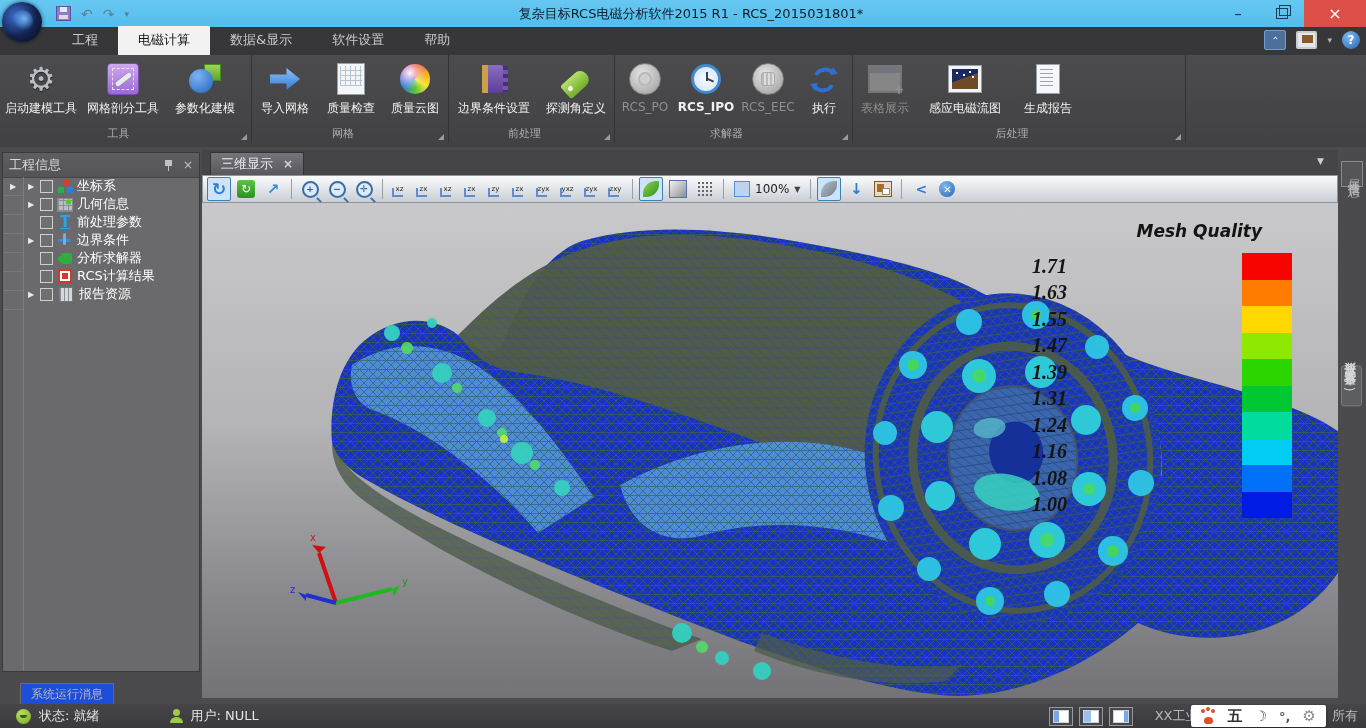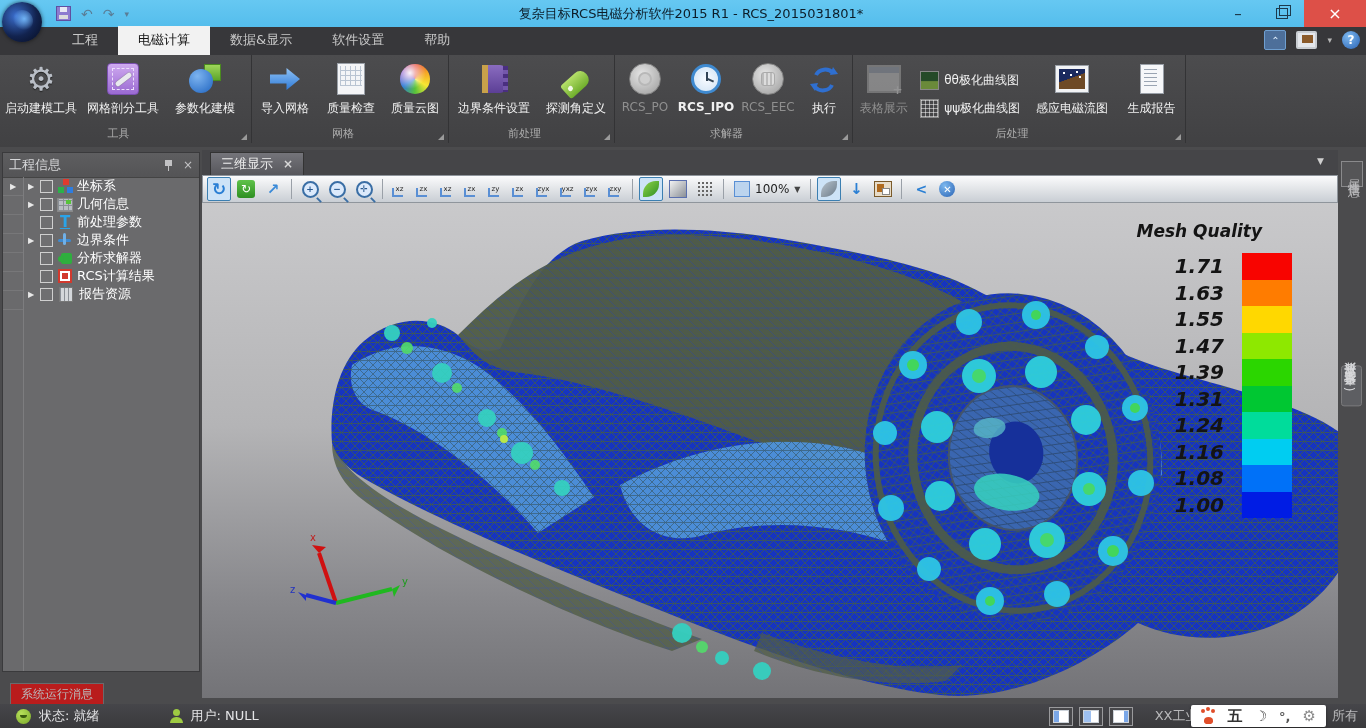--- a/index.html
+++ b/index.html
@@ -125,22 +125,22 @@
   .ti-T{color:#2aa3e8;font-weight:bold;font-size:15px;text-align:center;line-height:16px;text-decoration:underline;}
   .ti-bound:before{content:"";position:absolute;left:1px;top:7px;width:13px;height:3px;background:#3f8ad0;border-radius:2px;}
   .ti-bound:after{content:"";position:absolute;left:6px;top:1px;width:3px;height:12px;background:#6fb0e8;border-radius:2px;}
   .ti-solver:before{content:"";position:absolute;left:4px;top:3px;width:11px;height:11px;background:#2fae3e;border-radius:2px;}
   .ti-solver:after{content:"";position:absolute;left:1px;top:6px;width:6px;height:6px;border-radius:50%;background:#2fae3e;}
   .ti-rcs{border:2px solid #d2392e;background:#fff;width:10px;height:10px;margin:1px;}
   .ti-rcs:after{content:"";position:absolute;left:2px;top:2px;width:6px;height:6px;background:#d2392e;}
   .ti-report{background:#d4d7db;border:1px solid #777;width:12px;height:13px;margin:1px 2px;
     background-image:repeating-linear-gradient(90deg,#8a8f96 0 1px,transparent 1px 4px);}
   
-  #msgtab{position:absolute;left:10px;bottom:0;height:20px;padding:0 10px;border:1px solid #6a6a6c;border-bottom:none;
-    background:#b91c1c;color:#b9b9bb;font-size:12px;display:flex;align-items:center;cursor:pointer;}
+  #msgtab{position:absolute;left:20px;bottom:0;height:20px;padding:0 10px;border:1px solid #6a6a6c;border-bottom:none;
+    background:#1d4ed8;color:#b9b9bb;font-size:12px;display:flex;align-items:center;cursor:pointer;}
   
   #vcol{position:absolute;left:202px;top:3px;width:1136px;height:548px;}
   #vtabbar{height:25px;background:#454548;position:relative;display:flex;align-items:flex-end;}
   #vtab{height:22px;margin-left:8px;padding:0 10px;display:flex;align-items:center;gap:10px;
     background:linear-gradient(#74747a,#57575c);border:1px solid #333;border-bottom:none;color:#eee;font-size:13px;cursor:pointer;}
   #vtab .x{color:#d8d8d8;font-size:12px;font-weight:bold;cursor:pointer;}
   #vtab-scroll{position:absolute;right:14px;top:6px;color:#cfcfcf;font-size:9px;cursor:pointer;}
   #vtoolbar{height:28px;background:linear-gradient(#fbfbfc,#c9ced4);border:1px solid #8f959c;box-sizing:border-box;
     display:flex;align-items:center;gap:3px;padding:0 4px;}
   .tsep{width:1px;height:20px;background:#9aa0a8;margin:0 3px;}
@@ -169,21 +169,21 @@
   .g-share{color:#2a7fd4;font-size:14px;font-weight:bold;letter-spacing:-2px;}
   .g-close{width:16px;height:16px;border-radius:50%;background:radial-gradient(circle at 35% 30%,#7db8ef,#2a63b4);
     color:#fff;font-size:10px;font-weight:bold;display:flex;align-items:center;justify-content:center;}
   
   #canvas{position:absolute;left:0;top:53px;width:1136px;height:495px;
     background:linear-gradient(#c9c9cb 0%,#b4b4b6 45%,#88888c 80%,#737377 100%);overflow:hidden;}
   
   #legend{position:absolute;right:36px;top:18px;width:270px;color:#141414;}
   #legend-title{font-size:17px;font-weight:bold;font-style:italic;text-align:right;padding-right:40px;margin-bottom:12px;}
   .lrow{display:flex;align-items:center;height:26.5px;}
-  .lval{width:210px;text-align:right;font-size:20px;font-weight:bold;font-style:italic;padding-right:18px;box-sizing:border-box;}
+  .lval{width:210px;font-size:20px;font-weight:bold;font-style:italic;box-sizing:border-box;font-family:Liberation Serif, serif;}
   .lblock{width:50px;height:26.5px;}
   
   #rightcol{position:absolute;right:0;top:147px;width:28px;height:557px;background:#4b4b4d;}
   .vtab-props{position:absolute;right:3px;top:14px;width:20px;padding:8px 0;border:1px solid #8a8a8c;
     background:#55555�;background:#555557;color:#b9b9bb;font-size:12px;text-align:center;
     writing-mode:vertical-rl;letter-spacing:2px;cursor:pointer;}
   .vtab-results{position:absolute;right:4px;top:218px;width:19px;padding:10px 0;background:#5d5e62;border:1px solid #7a7a7c;
     border-radius:3px;color:#d8d9db;font-size:12px;text-align:center;
     writing-mode:vertical-rl;transform:rotate(180deg);letter-spacing:1px;cursor:pointer;}
   
@@ -356,30 +356,20 @@
     <div class="corner"></div>
   </div>
 
   <div class="rgroup" style="left:853px;width:333px">
     <div class="btnrow">
       <div class="rbtn disabled" style="width:64px">
         <span class="ic">
             <span class="ic-table"></span>
           </span>
         <span class="lbl">表格展示</span>
-      </div>
-      <div style="display:flex;flex-direction:column;justify-content:center;gap:4px;height:70px">
-        <div class="smallbtn">
-          <span class="ic16 theta"></span>
-          <span class="lbl">θθ极化曲线图</span>
-        </div>
-        <div class="smallbtn">
-          <span class="ic16 psi"></span>
-          <span class="lbl">ψψ极化曲线图</span>
-        </div>
       </div>
       <div class="rbtn" style="width:96px">
         <span class="ic">
             <span class="ic-photo">
               <span class="inner"></span>
             </span>
           </span>
         <span class="lbl">感应电磁流图</span>
       </div>
       <div class="rbtn" style="width:70px">

